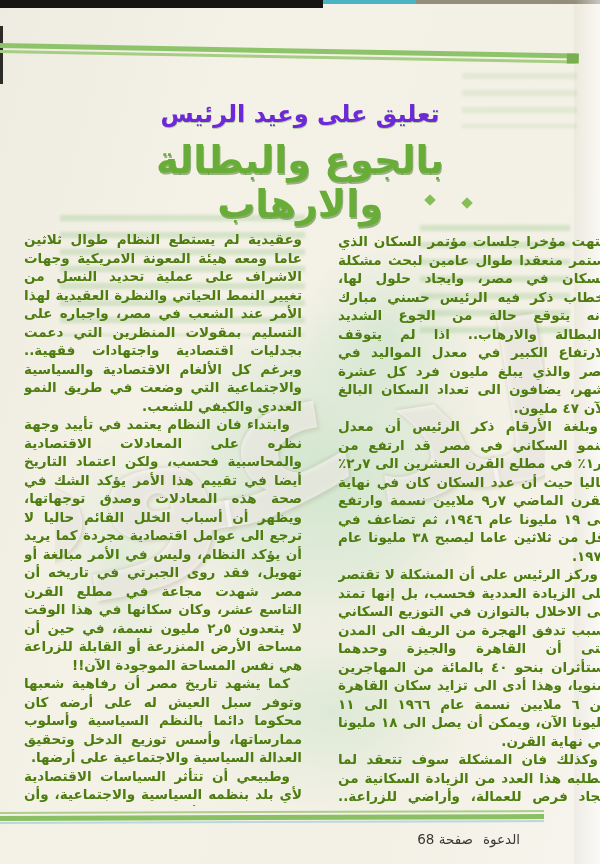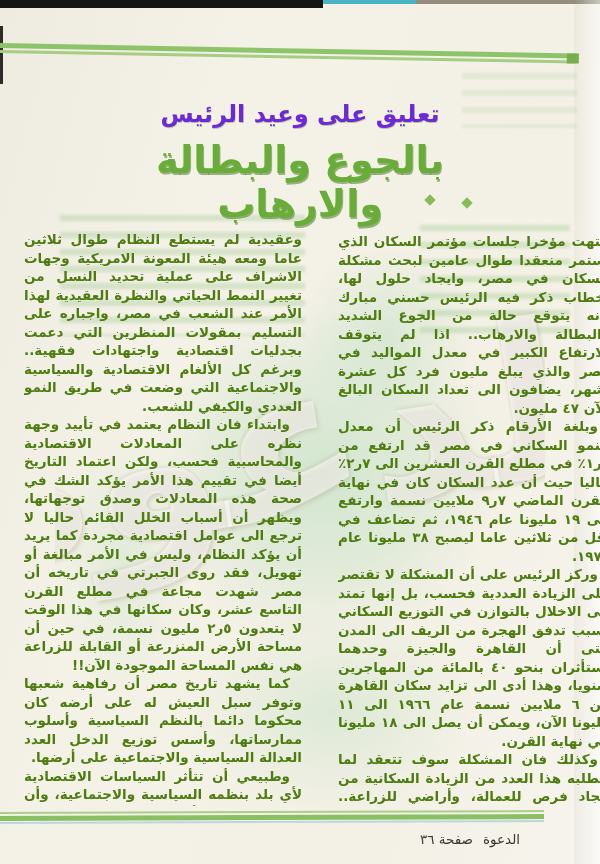--- a/index.html
+++ b/index.html
@@ -104,25 +104,25 @@
   <p class="flush">انتهت مؤخرا جلسات مؤتمر السكان الذي استمر منعقدا طوال عامين لبحث مشكلة السكان في مصر، وايجاد حلول لها، بخطاب ذكر فيه الرئيس حسني مبارك بأنه يتوقع حالة من الجوع الشديد والبطالة والارهاب.. اذا لم يتوقف الارتفاع الكبير في معدل المواليد في مصر والذي يبلغ مليون فرد كل عشرة أشهر، يضافون الى تعداد السكان البالغ الآن ٤٧ مليون.</p>
   <p>وبلغة الأرقام ذكر الرئيس أن معدل النمو السكاني في مصر قد ارتفع من ٥ر١٪ في مطلع القرن العشرين الى ٧ر٢٪ حاليا حيث أن عدد السكان كان في نهاية القرن الماضي ٧ر٩ ملايين نسمة وارتفع الى ١٩ مليونا عام ١٩٤٦، ثم تضاعف في أقل من ثلاثين عاما ليصبح ٣٨ مليونا عام ١٩٧٦.</p>
   <p>وركز الرئيس على أن المشكلة لا تقتصر على الزيادة العددية فحسب، بل إنها تمتد الى الاخلال بالتوازن في التوزيع السكاني بسبب تدفق الهجرة من الريف الى المدن حتى أن القاهرة والجيزة وحدهما يستأثران بنحو ٤٠ بالمائة من المهاجرين سنويا، وهذا أدى الى تزايد سكان القاهرة من ٦ ملايين نسمة عام ١٩٦٦ الى ١١ مليونا الآن، ويمكن أن يصل الى ١٨ مليونا في نهاية القرن.</p>
   <p>وكذلك فان المشكلة سوف تتعقد لما يتطلبه هذا العدد من الزيادة السكانية من ايجاد فرص للعمالة، وأراضي للزراعة.. الخ.</p>
 
 </div>
 
 <div class="col col-left">
   <p class="flush">وعقيدية لم يستطع النظام طوال ثلاثين عاما ومعه هيئة المعونة الامريكية وجهات الاشراف على عملية تحديد النسل من تغيير النمط الحياتي والنظرة العقيدية لهذا الأمر عند الشعب في مصر، واجباره على التسليم بمقولات المنظرين التي دعمت بجدليات اقتصادية واجتهادات فقهية.. وبرغم كل الألغام الاقتصادية والسياسية والاجتماعية التي وضعت في طريق النمو العددي والكيفي للشعب.</p>
   <p>وابتداء فان النظام يعتمد في تأييد وجهة نظره على المعادلات الاقتصادية والمحاسبية فحسب، ولكن اعتماد التاريخ أيضا في تقييم هذا الأمر يؤكد الشك في صحة هذه المعادلات وصدق توجهاتها، ويظهر أن أسباب الخلل القائم حاليا لا ترجع الى عوامل اقتصادية مجردة كما يريد أن يؤكد النظام، وليس في الأمر مبالغة أو تهويل، فقد روى الجبرتي في تاريخه أن مصر شهدت مجاعة في مطلع القرن التاسع عشر، وكان سكانها في هذا الوقت لا يتعدون ٥ر٢ مليون نسمة، في حين أن مساحة الأرض المنزرعة أو القابلة للزراعة هي نفس المساحة الموجودة الآن!!</p>
-  <p>كما يشهد تاريخ مصر أن رفاهية شعبها وتوفر سبل العيش له على أرضه كان محكوما دائما بالنظم السياسية وأسلوب ممارساتها، وأسس توزيع الدخل العدد العدالة السياسية والاجتماعية على أرضها.</p>
+  <p>كما يشهد تاريخ مصر أن رفاهية شعبها وتوفر سبل العيش له على أرضه كان محكوما دائما بالنظم السياسية وأسلوب ممارساتها، وأسس توزيع الدخل وتحقيق العدالة السياسية والاجتماعية على أرضها.</p>
   <p>وطبيعي أن تتأثر السياسات الاقتصادية لأي بلد بنظمه السياسية والاجتماعية، وأن يترتب صلاح الأولى على صلاح الثانية، وهذه</p>
 </div>
 
 <div class="rule-bottom">
   <div class="a"></div>
     <div class="g"></div>
     <div class="b"></div>
     <div class="c"></div>
 </div>
 <div class="footer">
-  <span class="mag">الدعوة</span><span>صفحة ٣٦</span>
+  <span class="mag">الدعوة</span><span>صفحة 68</span>
 </div>
 
 </body></html>

